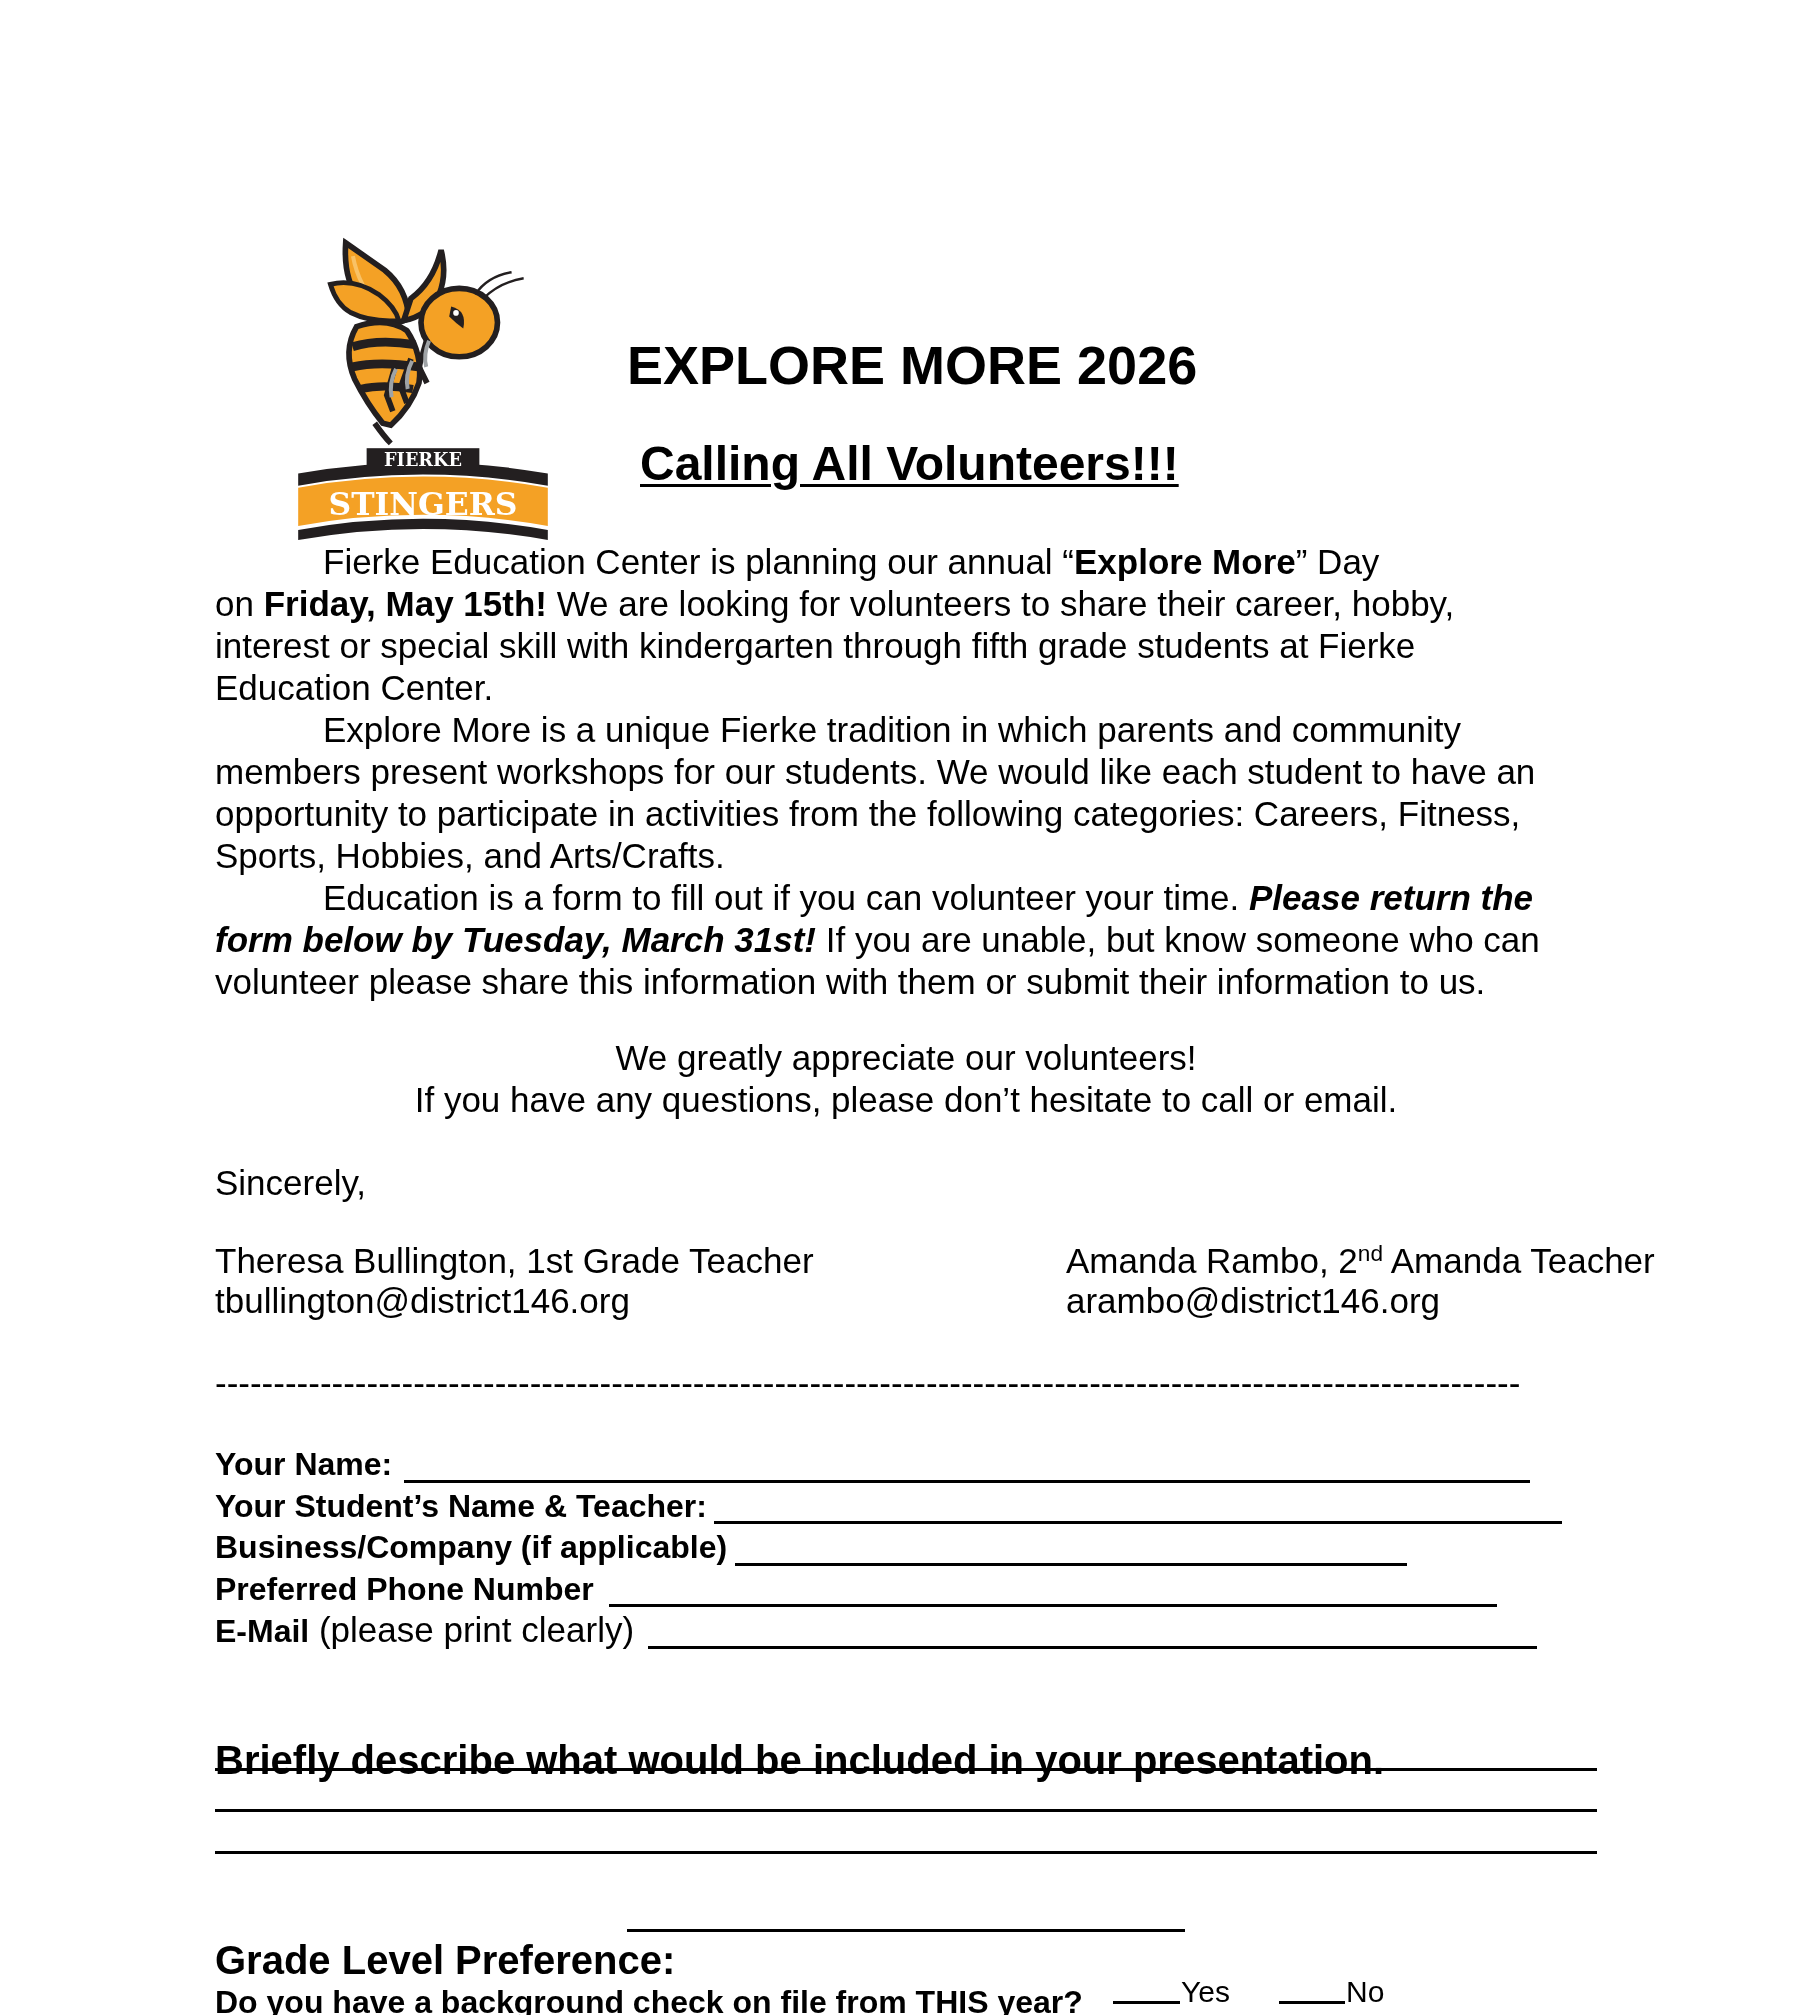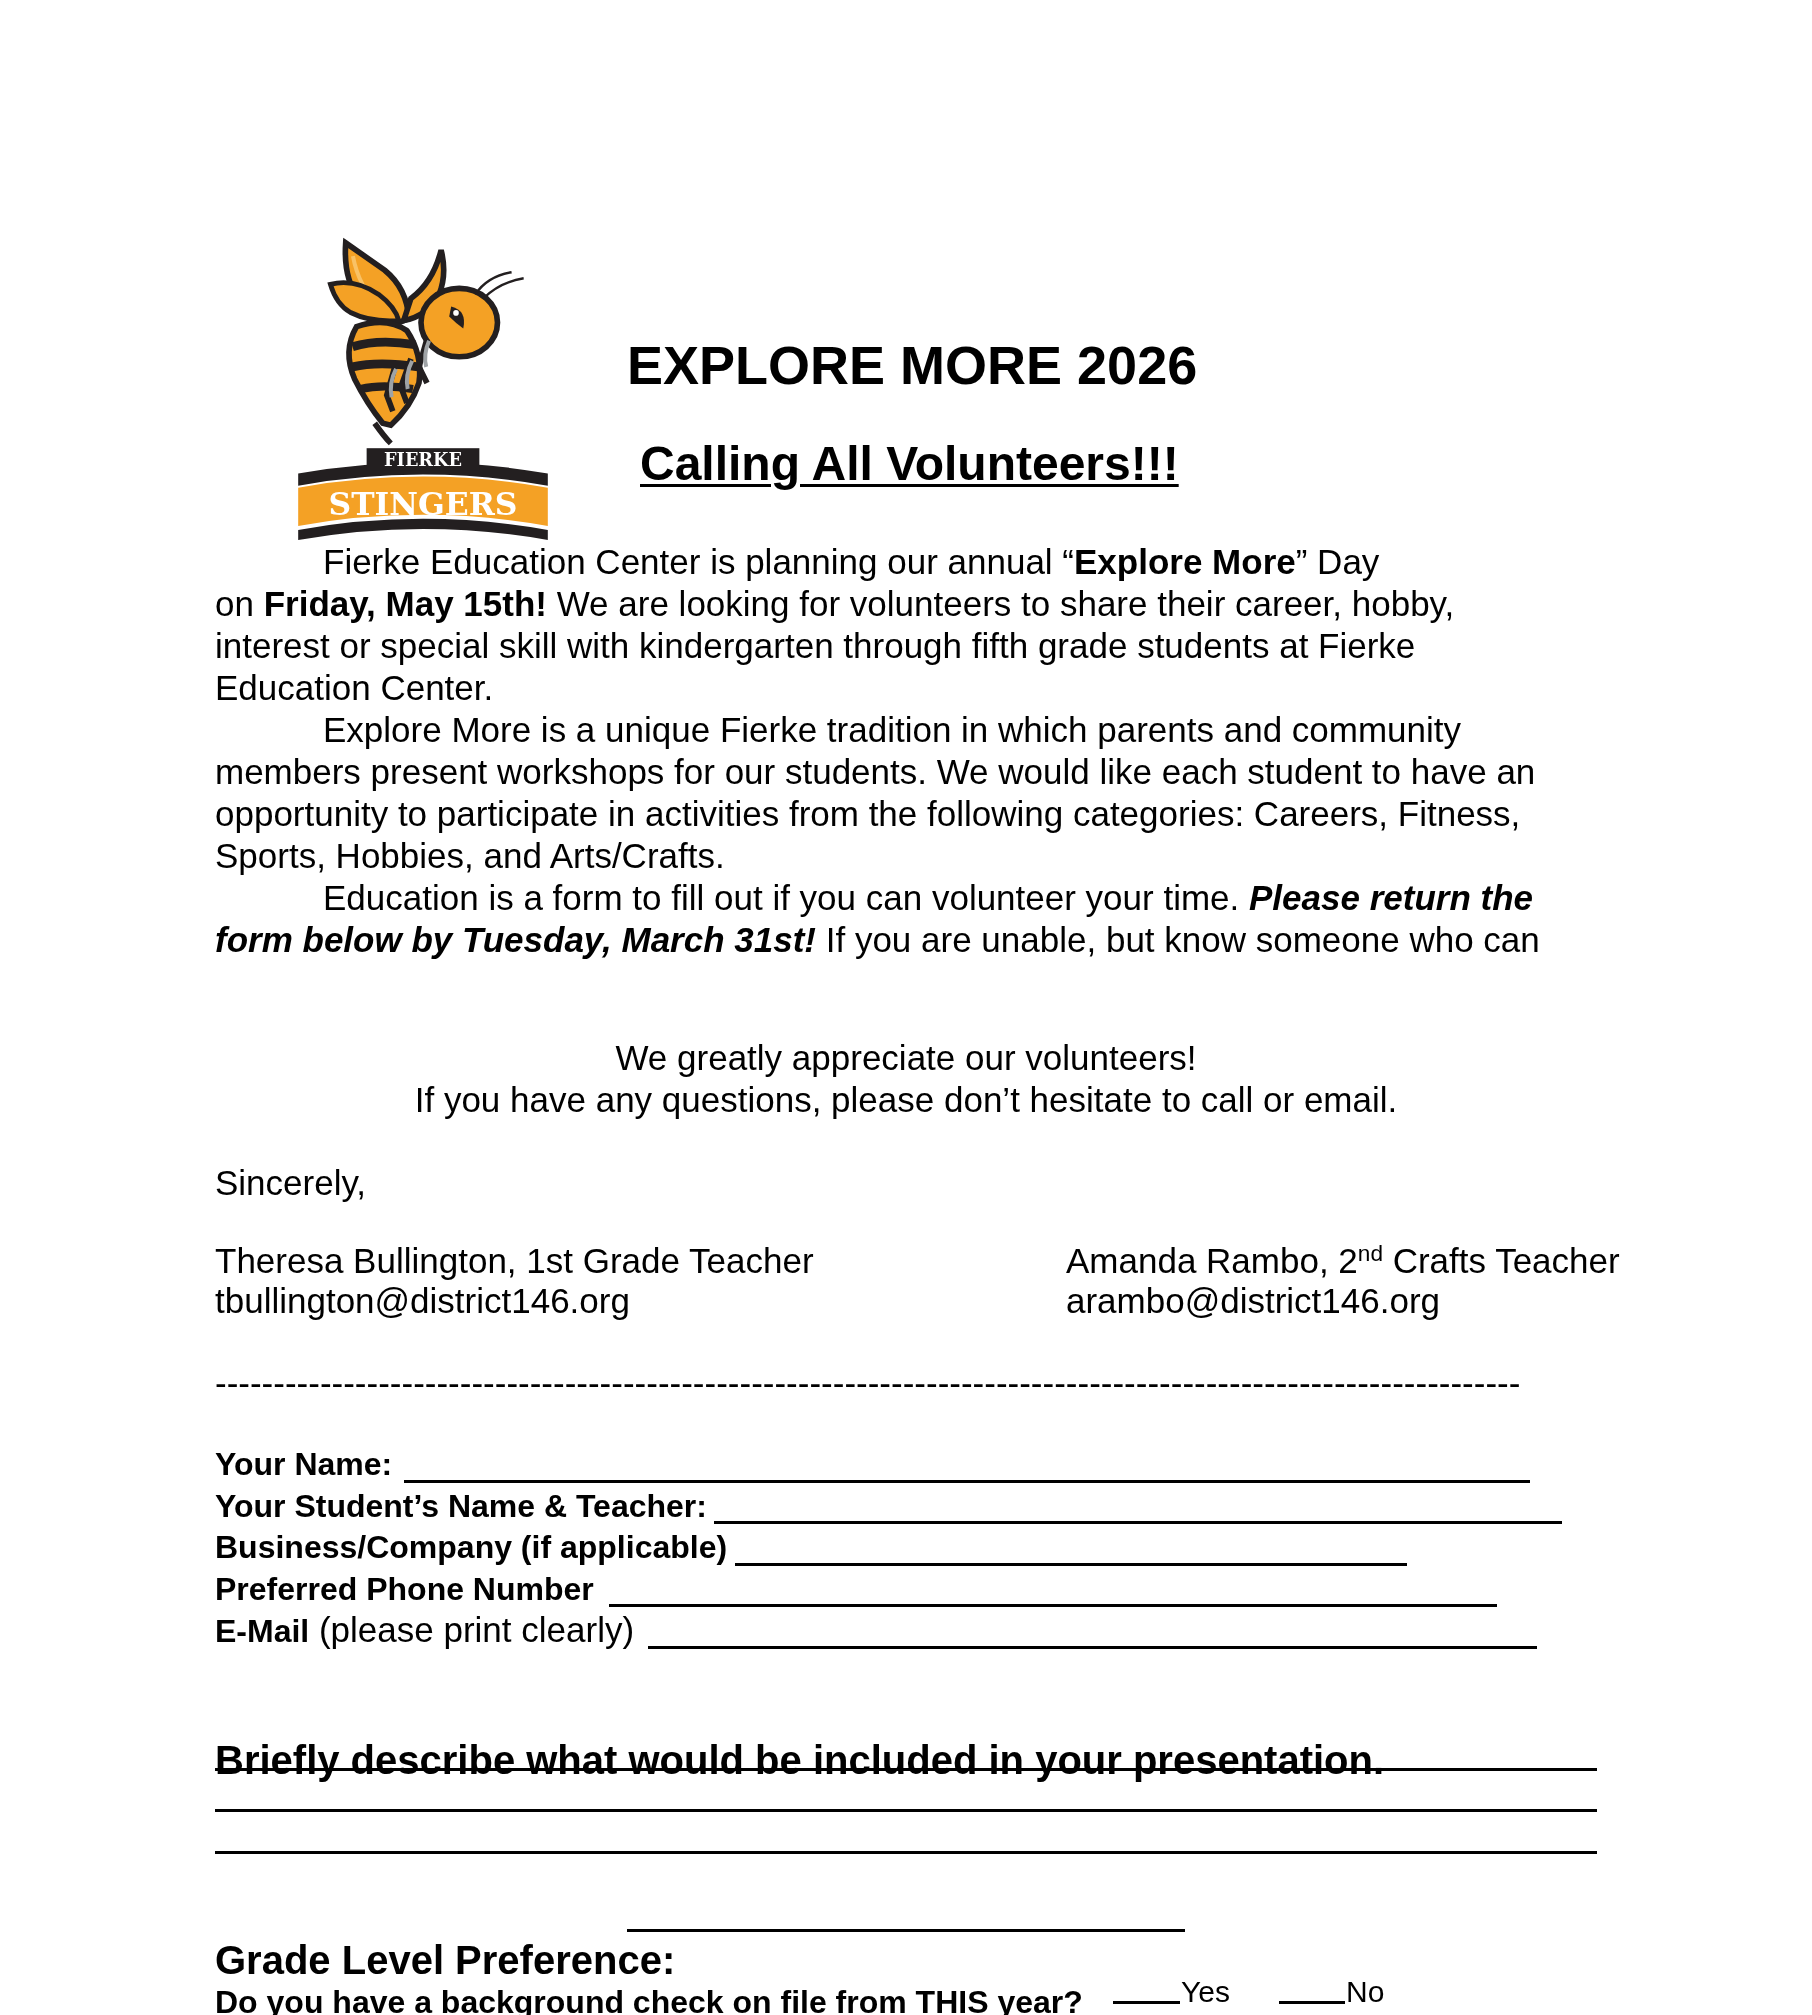--- a/index.html
+++ b/index.html
@@ -71,30 +71,31 @@
   <span class="line indent"><span>Fierke Education Center is planning our annual “</span><span class="b">Explore More</span><span>” Day</span></span>
   <span class="line"><span>on </span><span class="b">Friday, May 15th!</span><span>  We are looking for volunteers to share their career, hobby,</span></span>
   <span class="line">interest or special skill with kindergarten through fifth grade students at Fierke</span>
   <span class="line">Education Center.</span>
   <span class="line indent">Explore More is a unique Fierke tradition in which parents and community</span>
   <span class="line">members present workshops for our students.  We would like each student to have an</span>
   <span class="line">opportunity to participate in activities from the following categories: Careers, Fitness,</span>
   <span class="line">Sports, Hobbies, and Arts/Crafts.</span>
   <span class="line indent"><span>Education is a form to fill out if you can volunteer your time.  </span><span class="bi">Please return the</span></span>
   <span class="line"><span class="bi">form below by Tuesday, March 31st!</span><span> If you are unable, but know someone who can</span></span>
+  <span class="line">volunteer please share this information with them or submit their information to us.</span>
 </div>
 
 <div class="center-line body-text" style="top:1037px;">We greatly appreciate our volunteers!</div>
 <div class="center-line body-text" style="top:1079px;">If you have any questions, please don’t hesitate to call or email.</div>
 
 <div class="abs body-text" style="left:215px; top:1162px;">Sincerely,</div>
 
 <div class="abs body-text" style="left:215px; top:1240px;">Theresa Bullington, 1st Grade Teacher</div>
 <div class="abs body-text" style="left:215px; top:1280px;">tbullington@district146.org</div>
-<div class="abs body-text" style="left:1066px; top:1240px;"><span>Amanda Rambo, 2</span><span class="sup">nd</span><span> Crafts Teacher</span></div>
+<div class="abs body-text" style="left:1066px; top:1240px;"><span>Amanda Rambo, 2</span><span class="sup">nd</span><span> Amanda Teacher</span></div>
 <div class="abs body-text" style="left:1066px; top:1280px;">arambo@district146.org</div>
 
 <div class="dash-rule">----------------------------------------------------------------------------------------------------------------</div>
 
 <div class="form-label" style="top:1444px;">Your Name:</div>
 <div class="rule" style="left:404px; width:1126px; top:1480px;"></div>
 
 <div class="form-label" style="top:1486px;">Your Student’s Name &amp; Teacher:</div>
 <div class="rule" style="left:714px; width:848px; top:1521px;"></div>
 

